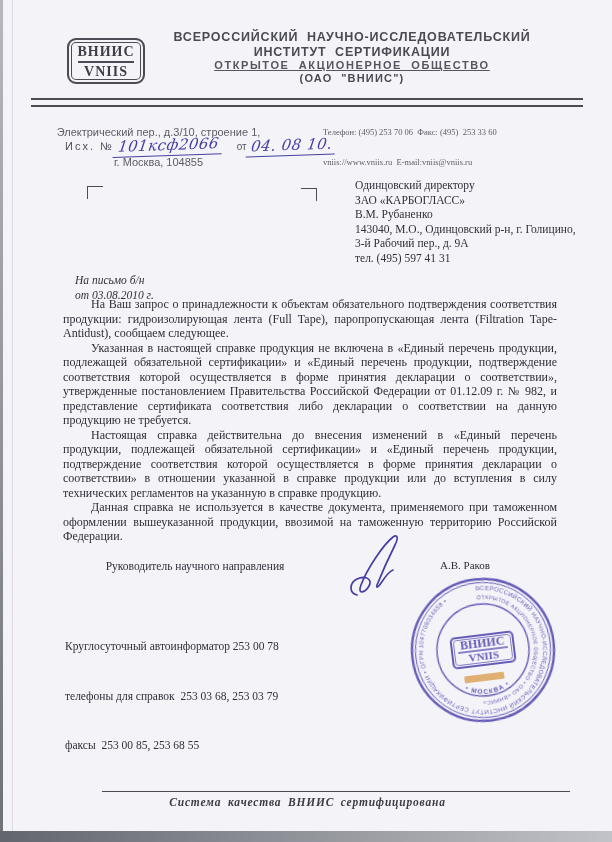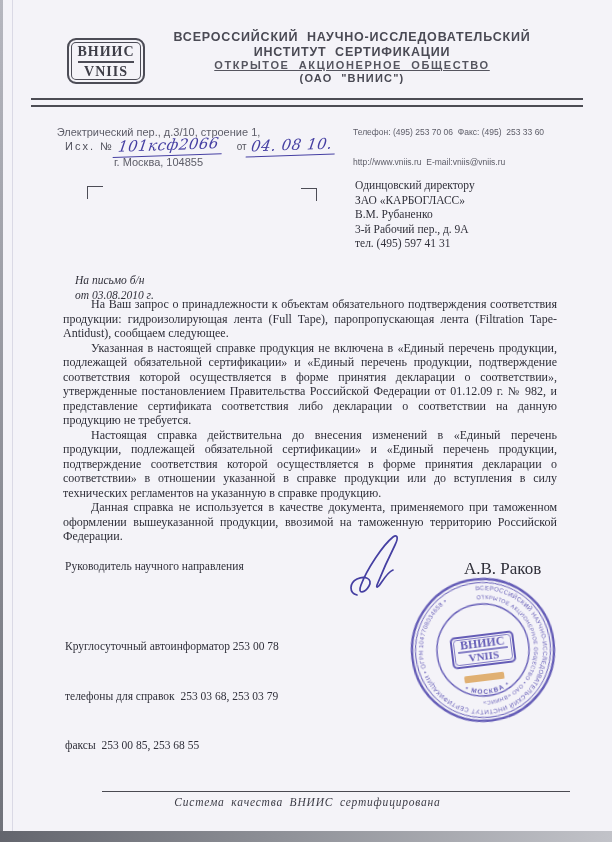--- a/index.html
+++ b/index.html
@@ -41,22 +41,22 @@
     letter-spacing:0.8px;line-height:15px;white-space:pre;}
   .ht3{font-family:"Liberation Sans",sans-serif;font-weight:bold;font-size:11px;
     letter-spacing:1.6px;line-height:11px;white-space:pre;color:#55555f;text-decoration:underline;}
   .ht4{font-family:"Liberation Sans",sans-serif;font-weight:bold;font-size:11px;
     letter-spacing:1.2px;line-height:14px;white-space:pre;}
   .head-rule{left:28px;top:98px;width:552px;height:5px;
     border-top:2px solid #4c4c54;border-bottom:2px solid #4c4c54;}
   .addr{left:48px;top:107px;width:215px;text-align:center;
     font-family:"Liberation Sans",sans-serif;font-size:11px;line-height:10px;
     color:#5d5d68;white-space:pre;}
-  .contacts{left:350px;top:107px;width:250px;
-    font-family:Liberation Sans, sans-serif;font-size:8.5px;line-height:10px;
+  .contacts{left:320px;top:107px;width:250px;
+    font-family:Liberation Serif, serif;font-size:8.5px;line-height:10px;
     color:#5d5d68;white-space:pre;}
   
   .refline{left:62px;top:136px;width:300px;height:26px;
     font-family:"Liberation Sans",sans-serif;font-size:11px;
     letter-spacing:2px;color:#4f4f5a;}
   .hw{
     font-family:"DejaVu Serif",serif;font-style:italic;
     color:#453fa2;font-size:15px;letter-spacing:0.5px;
     display:inline-block;transform:rotate(-2deg) skewX(-10deg);
     border-bottom:1.3px solid #453fa2;padding:0 4px 1px 4px;
@@ -70,32 +70,32 @@
   
   .recipient{left:352px;top:178px;width:235px;
     font-size:11.5px;line-height:14.6px;color:#30303a;}
   
   .inreply{left:72px;top:273px;width:200px;font-size:11.5px;line-height:14.6px;color:#30303a;font-style:italic;}
   
   .body-text{left:60px;top:297px;width:494px;
     font-size:12px;line-height:14.5px;color:#2e2e38;text-align:justify;}
   .body-text p{margin:0;text-indent:28px;}
   
-  .role{left:62px;top:560px;width:260px;font-size:11.5px;color:#30303a;}
-  .name{left:437px;top:559px;width:120px;font-size:17px;color:#30303a;margin-left:24px;}
+  .role{left:62px;top:560px;width:260px;font-size:11.5px;color:#30303a;text-align:center;}
+  .name{left:437px;top:559px;width:120px;font-size:11px;color:#30303a;}
   .sig{left:340px;top:533px;}
   
   .info{left:62px;top:605px;width:280px;font-size:11.5px;line-height:16.5px;color:#30303a;white-space:pre;}
   
   .stamp{left:406px;top:576px;width:148px;height:148px;
     transform:rotate(-7deg);opacity:0.88;filter:blur(0.35px);}
   
   .foot-rule{left:99px;top:791px;width:468px;border-top:1.6px solid #4a4a52;}
   .footer{left:0;top:796px;width:609px;text-align:center;
-    font-size:11.5px;font-weight:normal;font-style:italic;
+    font-size:11.5px;font-weight:bold;font-style:italic;
     letter-spacing:0.8px;word-spacing:3px;color:#3c3c46;}
   .faint-scan-line{left:9px;top:0;width:1px;height:100%;background:rgba(170,170,195,0.35);}
 </style>
 </head>
 <body>
 
 <div class="scene">
   <div class="page">
     <div class="abs faint-scan-line"></div>
 
@@ -114,34 +114,35 @@
 
     <div class="abs head-rule"></div>
 
     <div class="abs addr">
       <div>Электрический пер., д.3/10, строение 1,</div>
       <div>г. Москва, 104855</div>
     </div>
 
     <div class="abs contacts">
       <div>Телефон: (495) 253 70 06  Факс: (495)  253 33 60</div>
-      <div>http://www.vniis.ru  E-mail:vniis@vniis.ru</div>
+      <div>vniis://www.vniis.ru  E-mail:vniis@vniis.ru</div>
     </div>
 
     <div class="abs refline">
       <span>Исх. №</span><span class="hw">101ксф2066</span><span class="ot">от</span><span class="hw">04. 08 10.</span>
     </div>
 
     <div class="abs mark-l"></div>
     <div class="abs mark-r"></div>
 
     <div class="abs recipient">
       <div>Одинцовский директору</div>
       <div>ЗАО «КАРБОГЛАСС»</div>
       <div>В.М. Рубаненко</div>
+      <div>143040, М.О., Одинцовский р-н, г. Голицино,</div>
       <div>3-й Рабочий пер., д. 9А</div>
       <div>тел. (495) 597 41 31</div>
     </div>
 
     <div class="abs inreply">
       <div>На письмо б/н</div>
       <div>от 03.08.2010 г.</div>
     </div>
 
     <div class="abs body-text">

